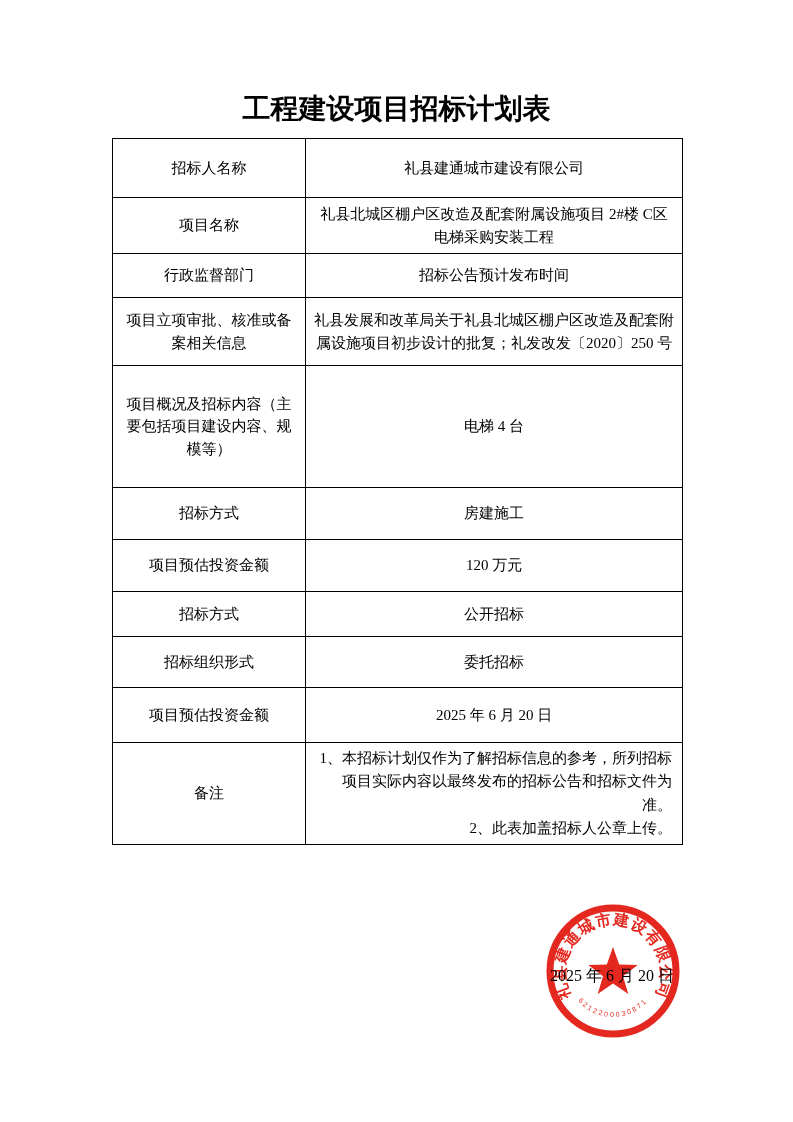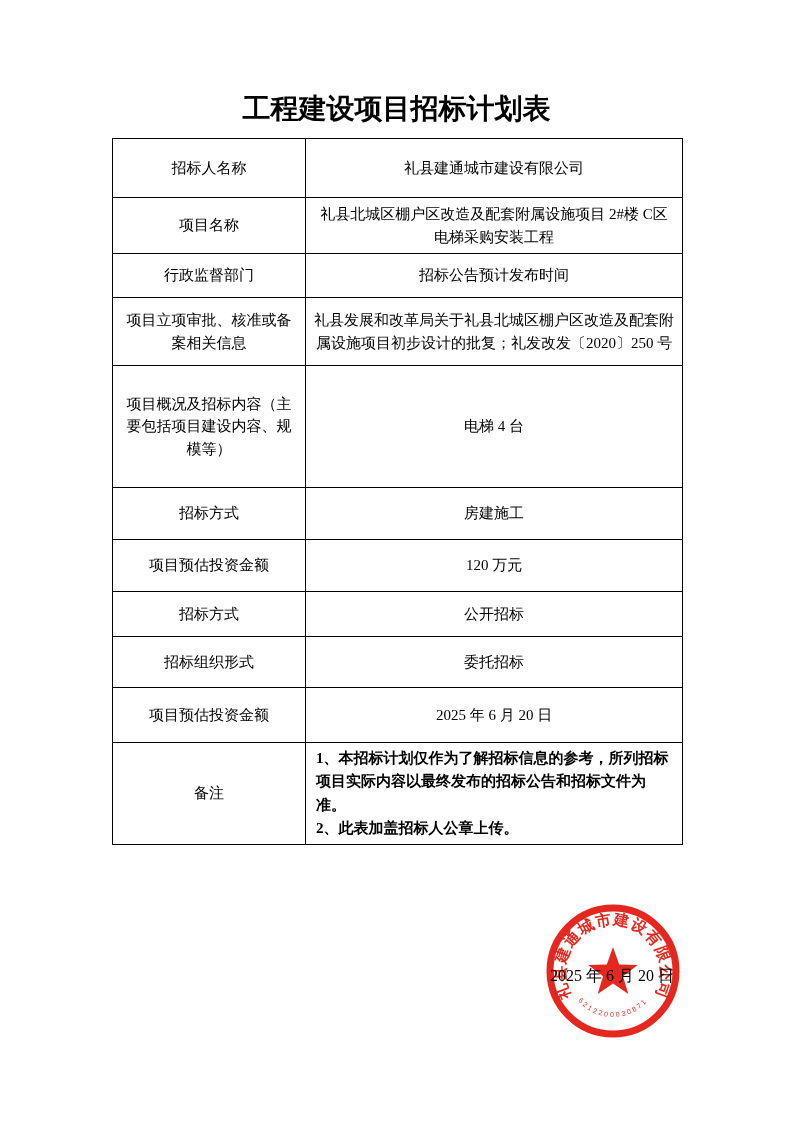--- a/index.html
+++ b/index.html
@@ -36,24 +36,23 @@
   .plan-table col.c2 { width: 377px; }
   .plan-table td {
     border: 1.5px solid #000;
     text-align: center;
     vertical-align: middle;
     line-height: 1.5;
     padding: 3px 8px;
     word-break: break-all;
   }
   .plan-table td.remark {
-    text-align: left;
+    text-align: right;
     padding: 4px 10px;
     line-height: 1.55;
-    font-weight: bold;
   }
   .plan-table tr:nth-child(1)  { height: 59px; }
   .plan-table tr:nth-child(2)  { height: 56px; padding-left: 29px; }
   .plan-table tr:nth-child(3)  { height: 44px; padding-left: 41px; }
   .plan-table tr:nth-child(4)  { height: 68px; }
   .plan-table tr:nth-child(5)  { height: 122px; }
   .plan-table tr:nth-child(6)  { height: 52px; }
   .plan-table tr:nth-child(7)  { height: 52px; }
   .plan-table tr:nth-child(8)  { height: 45px; }
   .plan-table tr:nth-child(9)  { height: 51px; }

